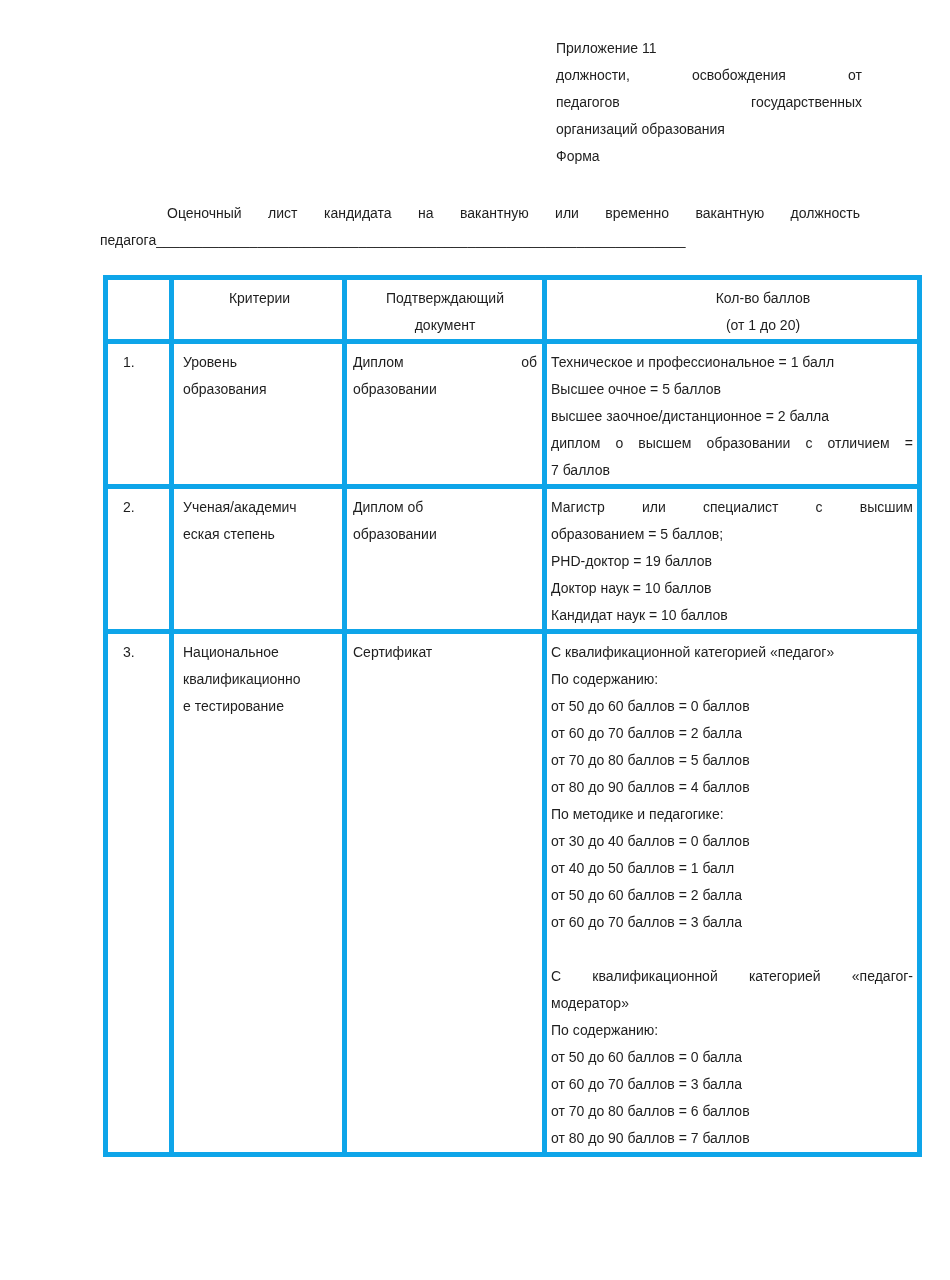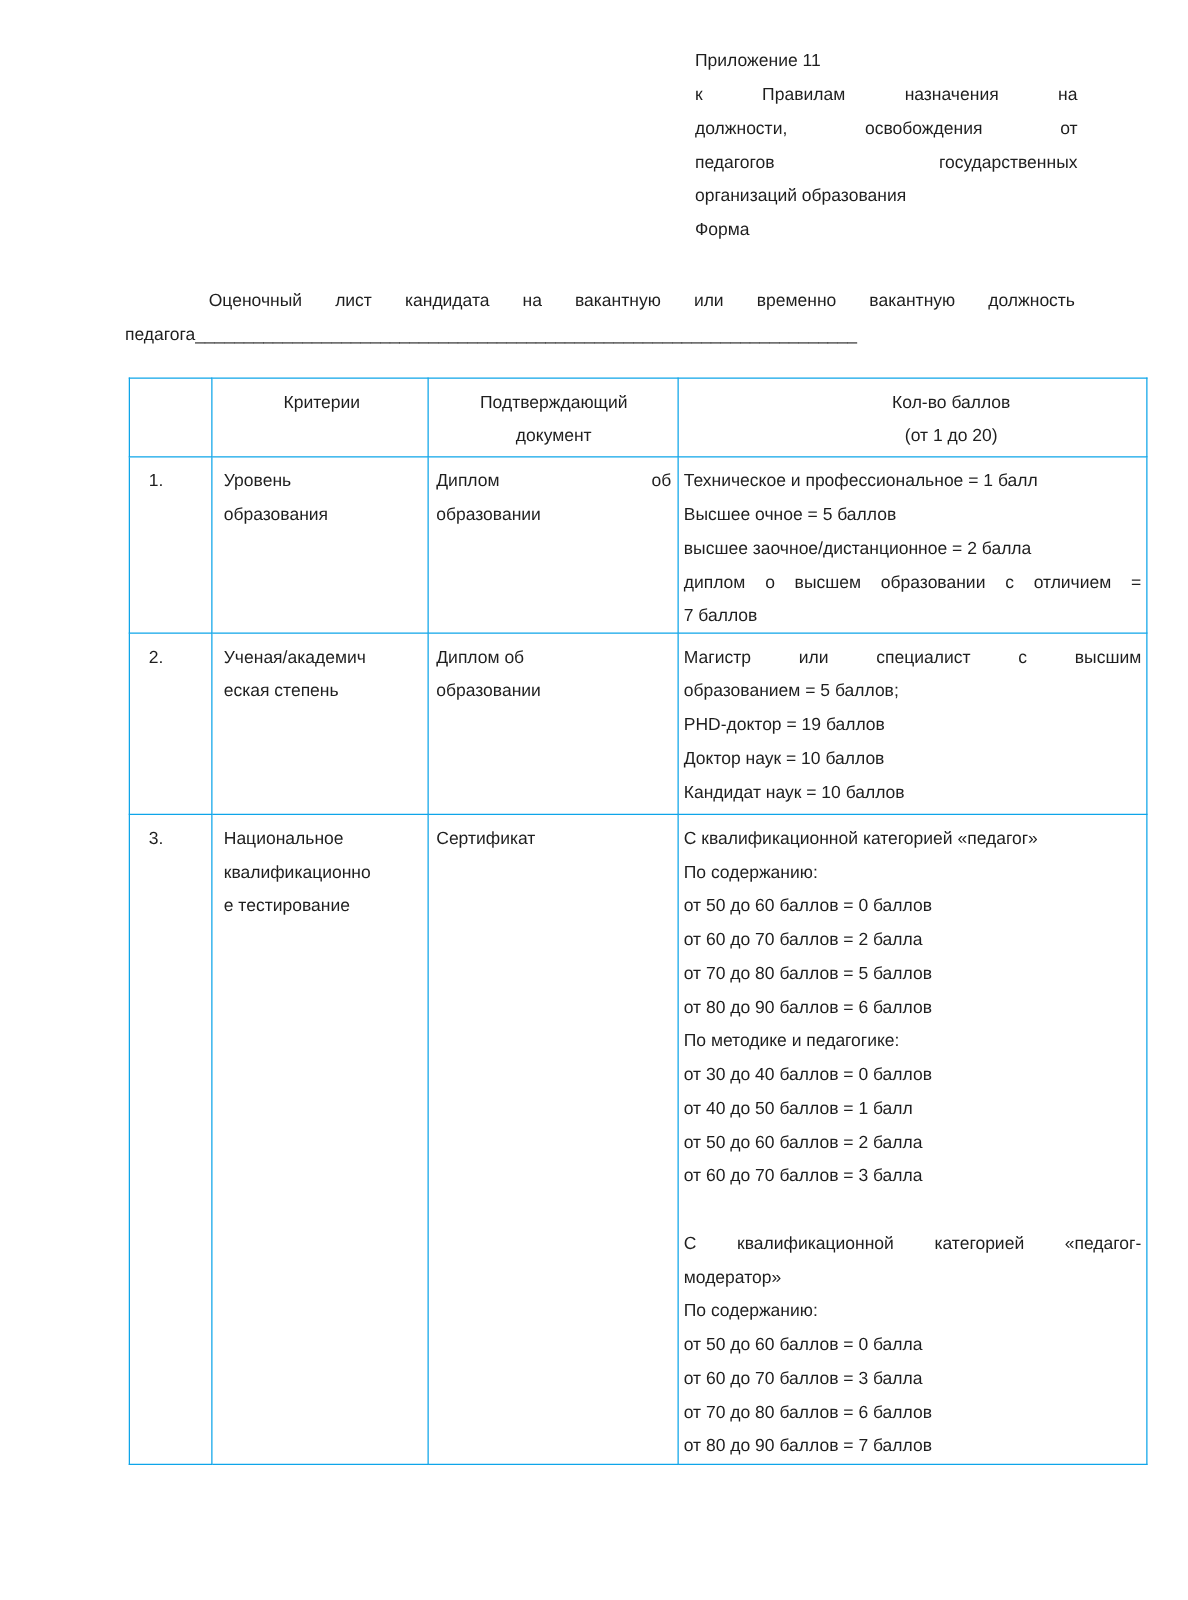--- a/index.html
+++ b/index.html
@@ -27,21 +27,21 @@
   .t2{white-space:nowrap;overflow:hidden;}
   .t3{text-align:center;}
   
   table.eval{
     border-collapse:collapse;
     table-layout:fixed;
     width:814px;
     margin:21px 0 0 3px;
   }
   table.eval th,table.eval td{
-    border:1px solid #0ea5e9;
+    border:5px solid #0ea5e9;
     vertical-align:top;
     font-weight:normal;
     padding:5px 4px 0 4px;
     overflow:hidden;
   }
   thead tr{height:63px;}
   tbody tr.r0{height:139px;}
   tbody tr.r1{height:145px;}
   tbody tr.r2{height:520px;}
   .h0,.c0{padding-left:15px !important;}
@@ -51,21 +51,20 @@
   .h-indent{padding-left:62px;}
   .cl{min-height:27px;}
 </style>
 </head>
 <body>
 
 <div class="page">
 
   <div class="appendix">
     <div class="ap-line">Приложение 11</div>
-    <div class="ap-line jline">к Правилам назначения на</div>
     <div class="ap-line jline">должности, освобождения от</div>
     <div class="ap-line jline">педагогов государственных</div>
     <div class="ap-line">организаций образования</div>
     <div class="ap-line ap-right">Форма</div>
   </div>
 
   <div class="title-block">
     <div class="t-line t1 jline">Оценочный лист кандидата на вакантную или временно вакантную должность</div>
     <div class="t-line t2"><span>педагога</span><span>____________________________________________________________________</span></div>
   </div>
@@ -143,21 +142,21 @@
           </td>
           <td class="c2">
             <div class="cl">Сертификат</div>
           </td>
           <td class="c3">
             <div class="cl">С квалификационной категорией «педагог»</div>
             <div class="cl">По содержанию:</div>
             <div class="cl">от 50 до 60 баллов = 0 баллов</div>
             <div class="cl">от 60 до 70 баллов = 2 балла</div>
             <div class="cl">от 70 до 80 баллов = 5 баллов</div>
-            <div class="cl">от 80 до 90 баллов = 6 баллов</div>
+            <div class="cl">от 80 до 90 баллов = 4 баллов</div>
             <div class="cl">По методике и педагогике:</div>
             <div class="cl">от 30 до 40 баллов = 0 баллов</div>
             <div class="cl">от 40 до 50 баллов = 1 балл</div>
             <div class="cl">от 50 до 60 баллов = 2 балла</div>
             <div class="cl">от 60 до 70 баллов = 3 балла</div>
             <div class="cl">&nbsp;</div>
             <div class="cl jline">С квалификационной категорией «педагог-</div>
             <div class="cl">модератор»</div>
             <div class="cl">По содержанию:</div>
             <div class="cl">от 50 до 60 баллов = 0 балла</div>

